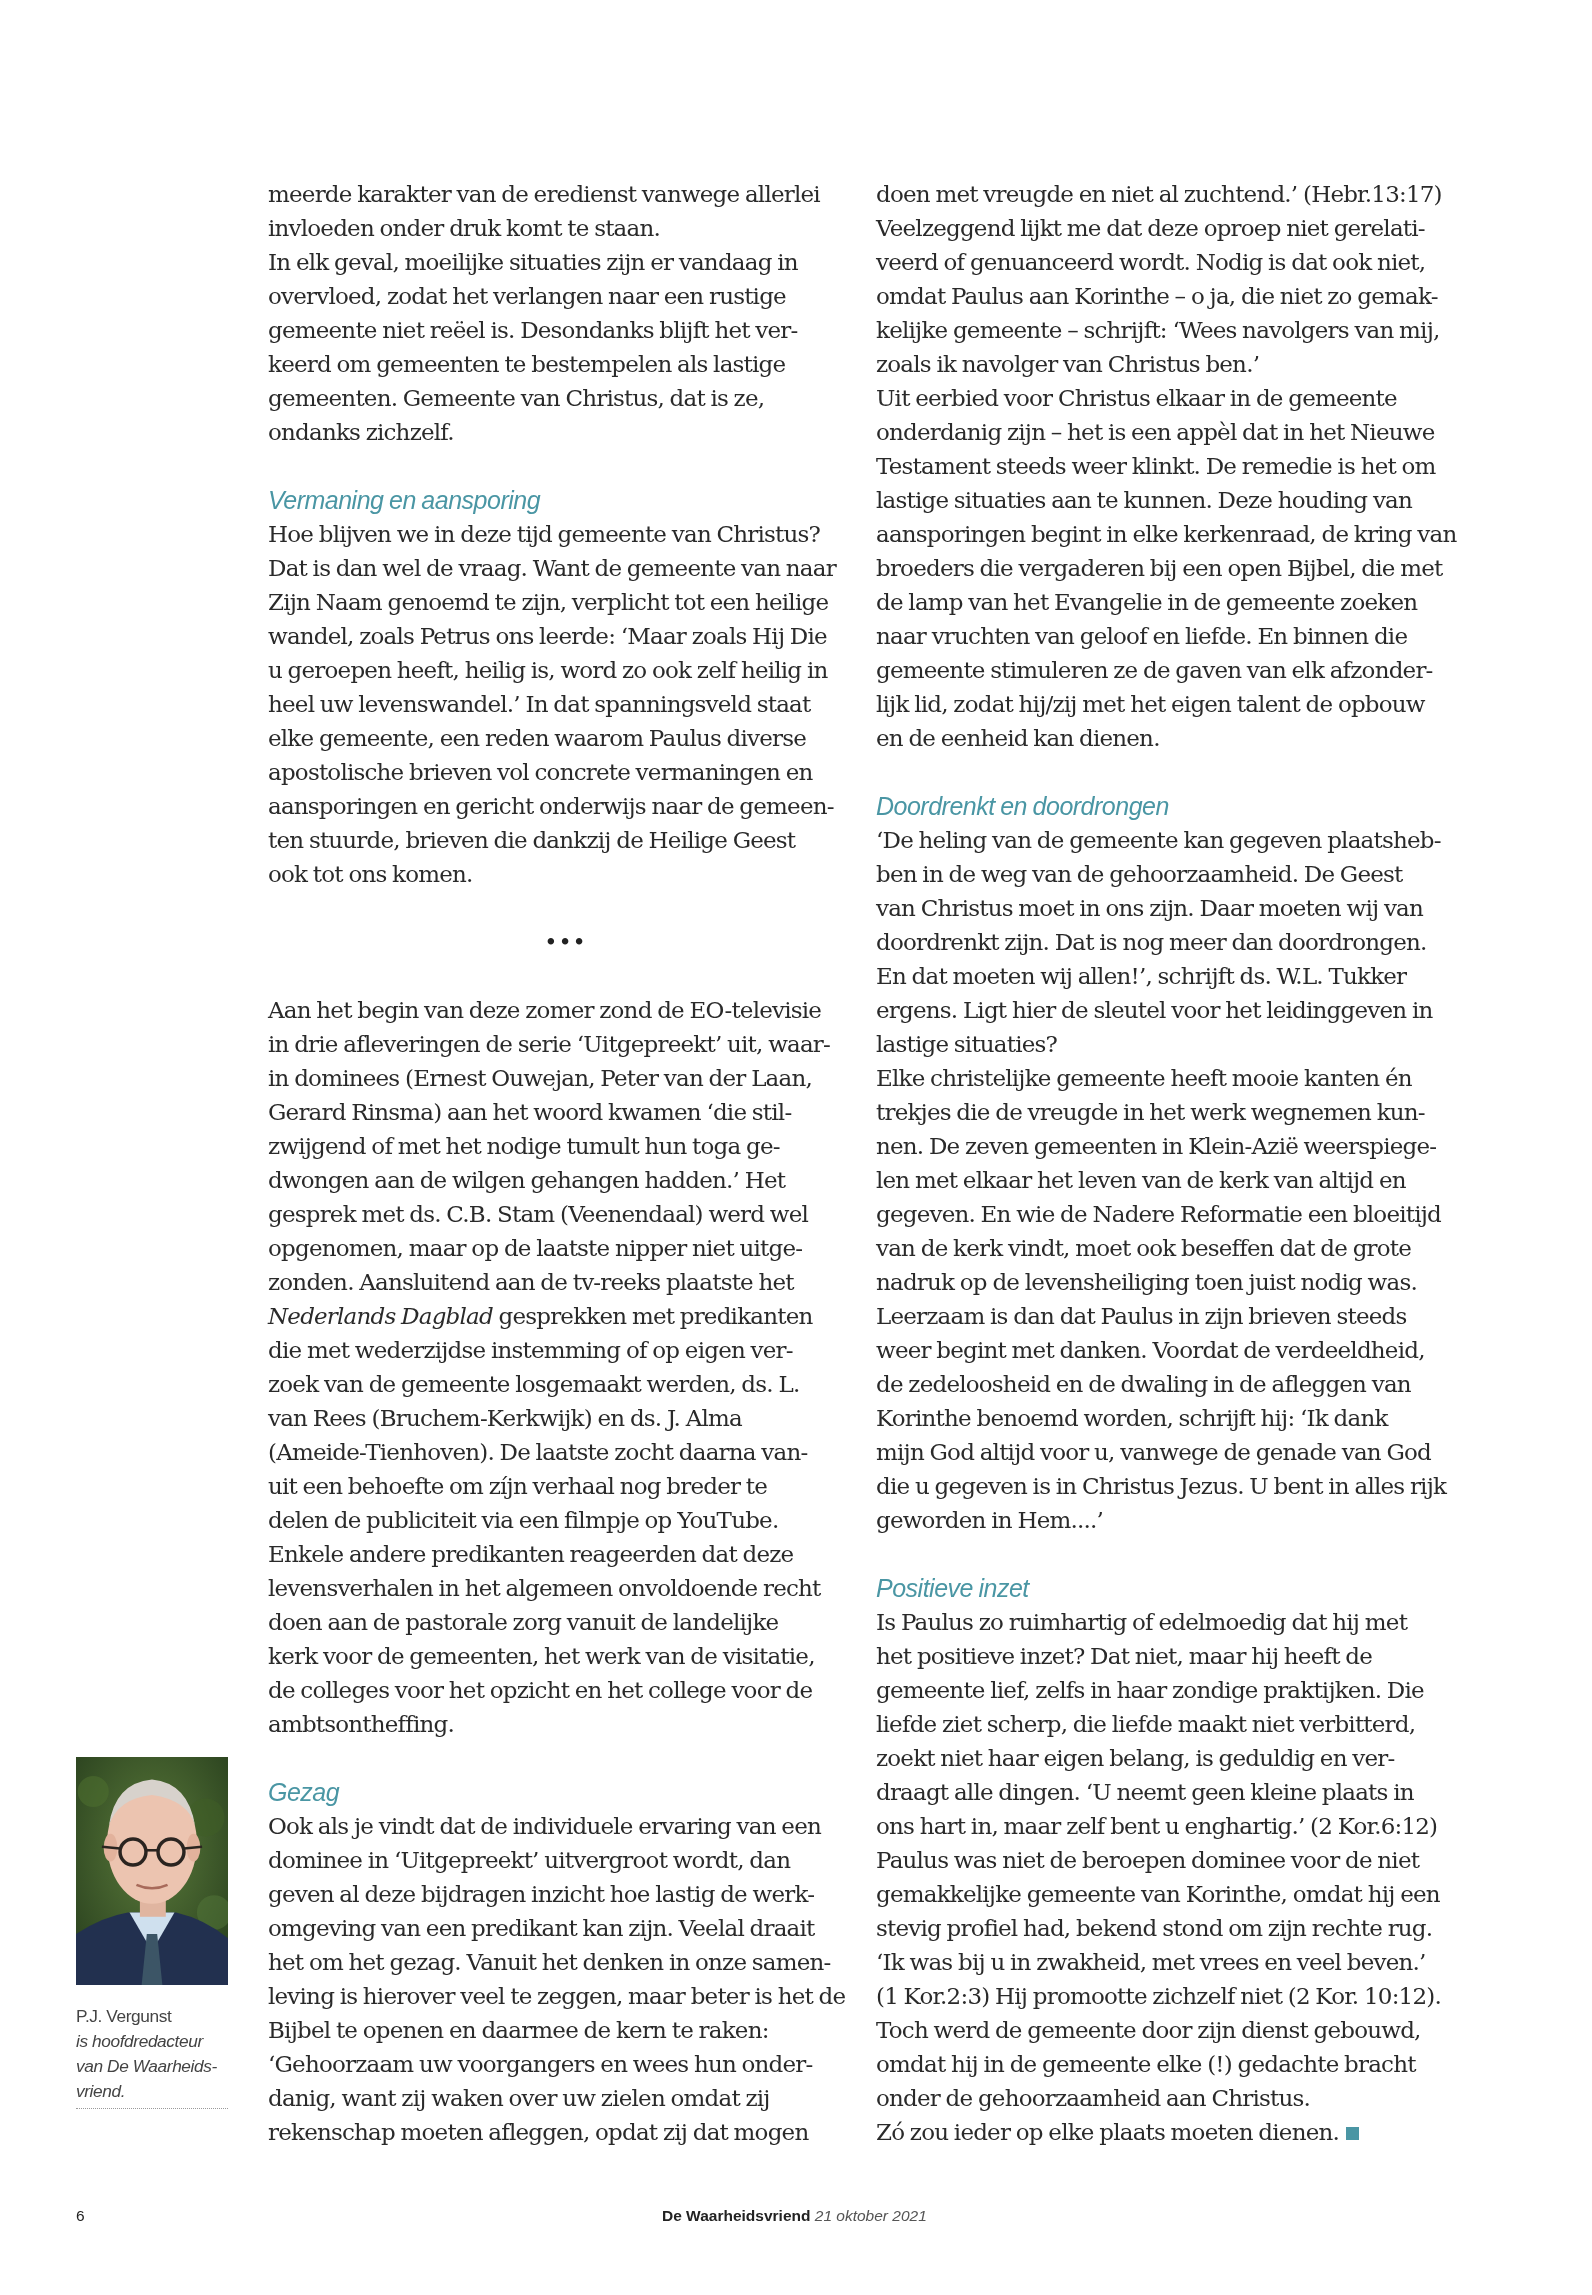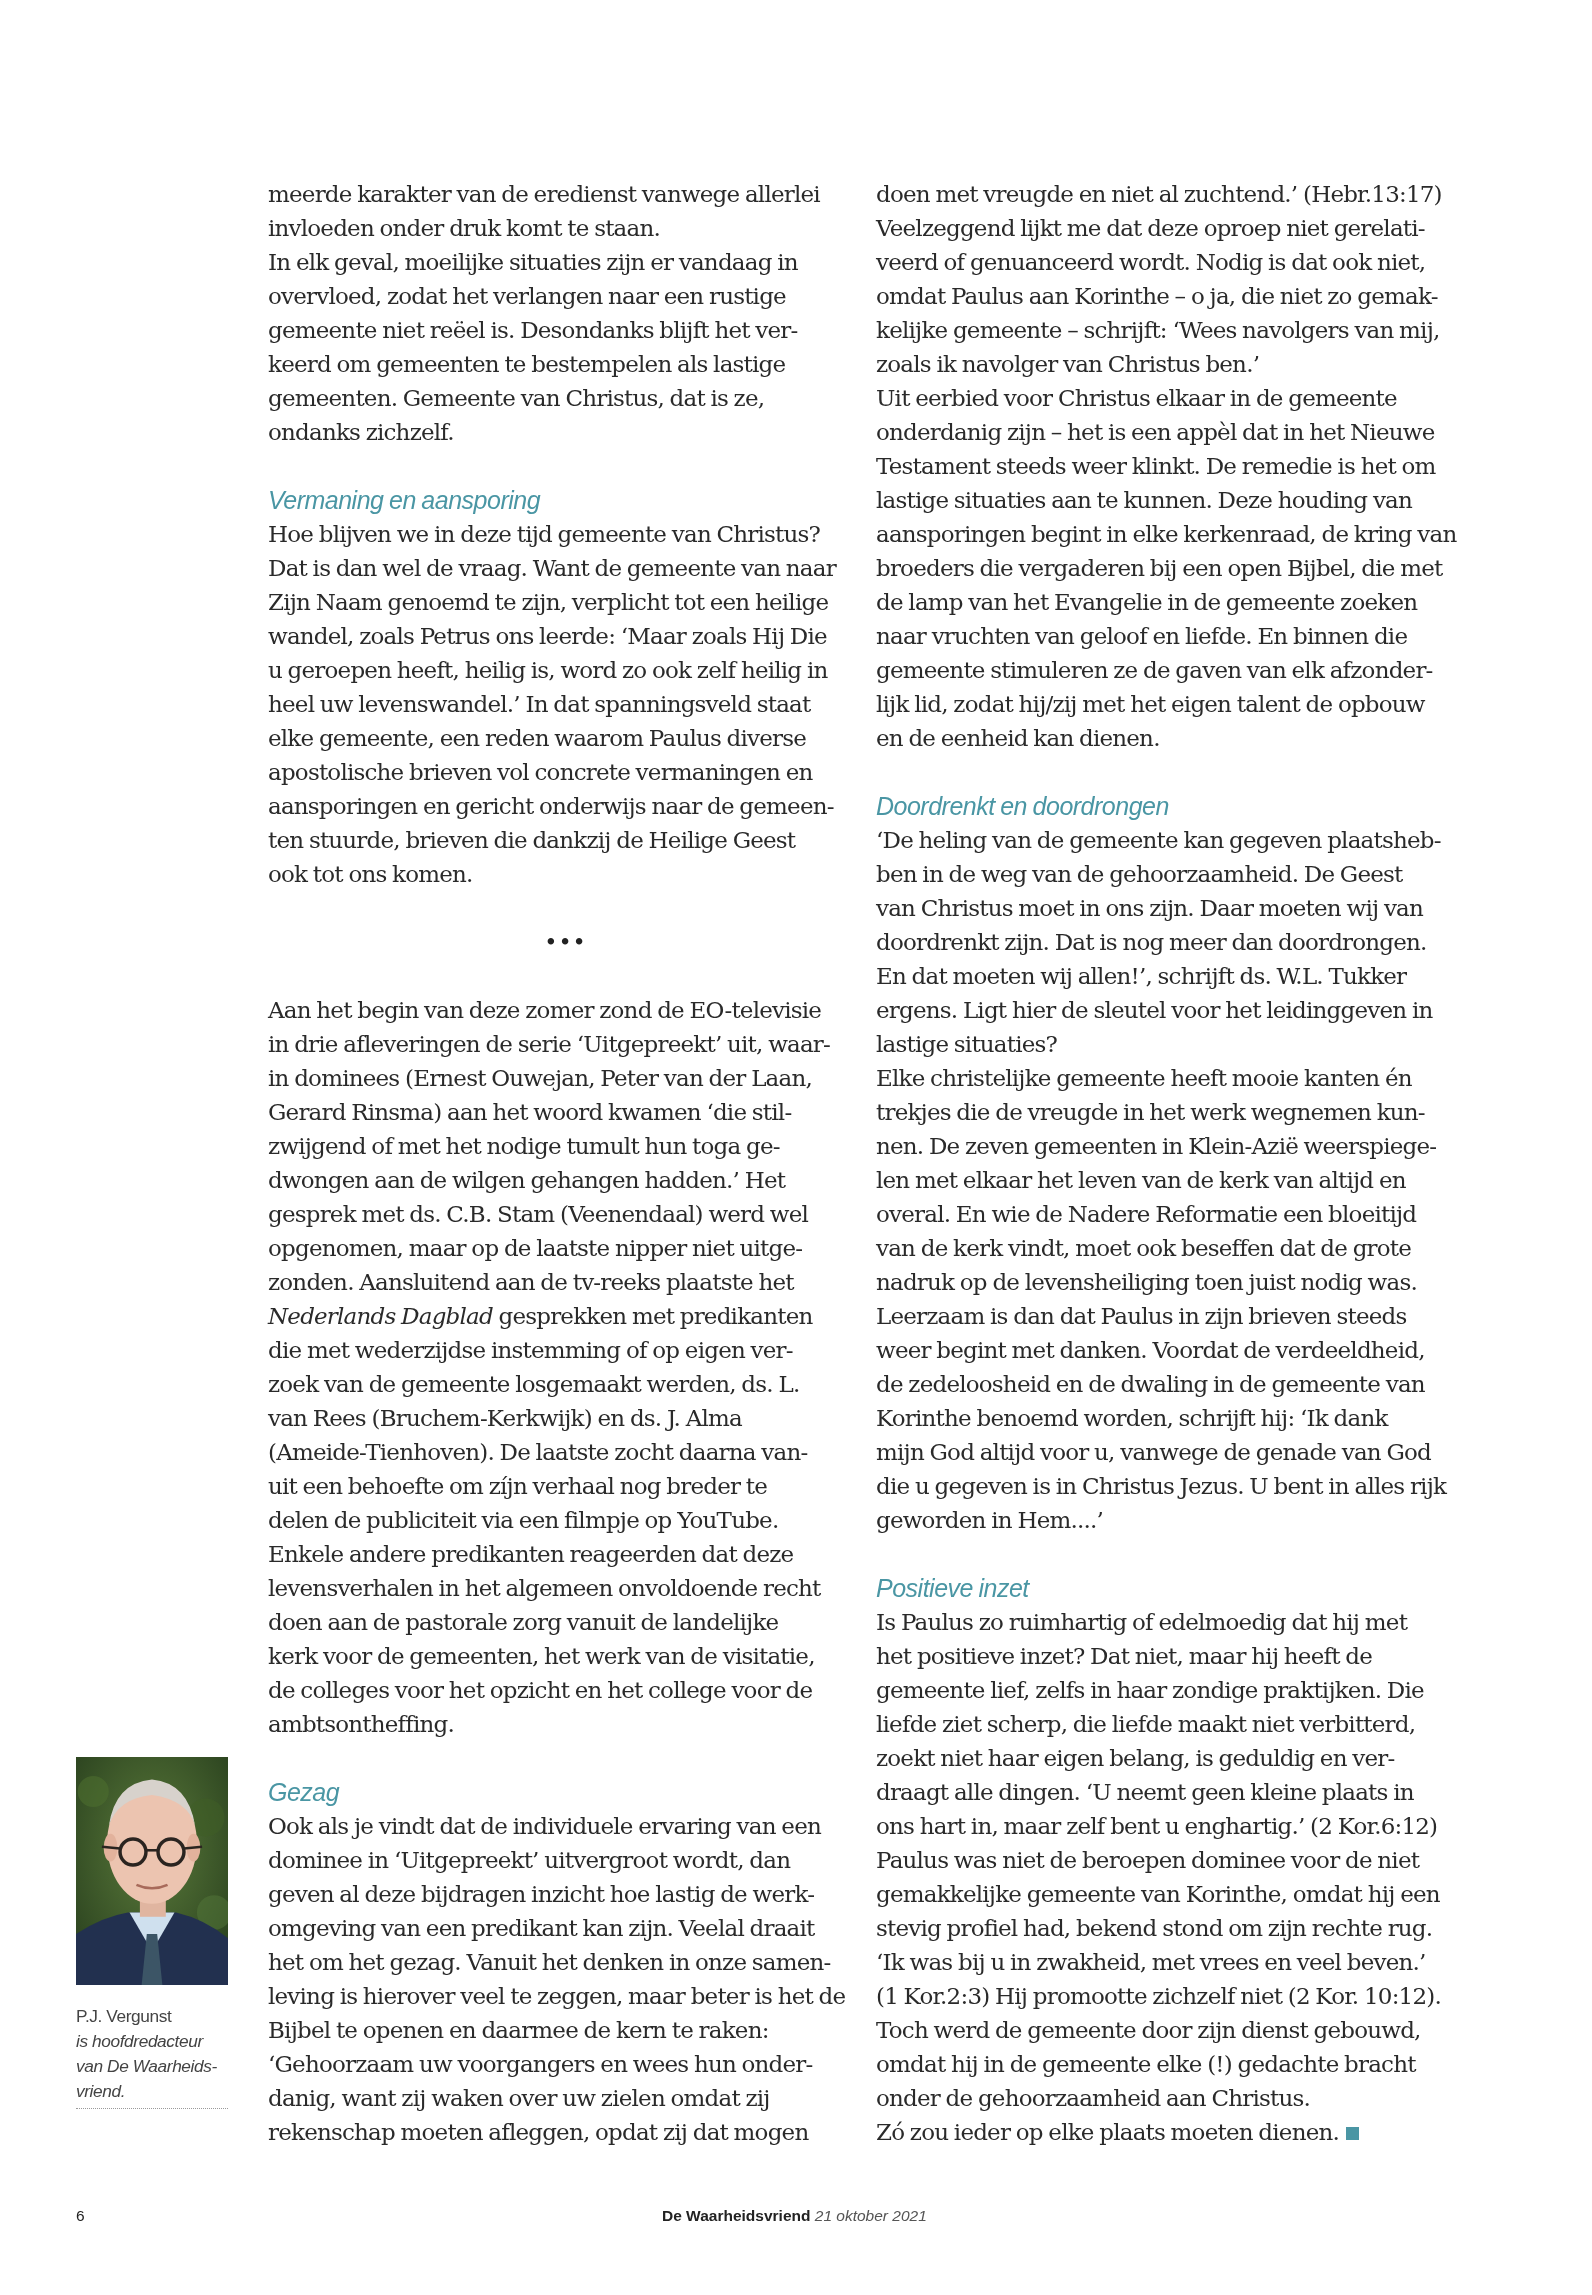--- a/index.html
+++ b/index.html
@@ -123,26 +123,26 @@
       <span class="line">ben in de weg van de gehoorzaamheid. De Geest</span>
       <span class="line">van Christus moet in ons zijn. Daar moeten wij van</span>
       <span class="line">doordrenkt zijn. Dat is nog meer dan doordrongen.</span>
       <span class="line">En dat moeten wij allen!’, schrijft ds. W.L. Tukker</span>
       <span class="line">ergens. Ligt hier de sleutel voor het leidinggeven in</span>
       <span class="line">lastige situaties?</span>
       <span class="line">Elke christelijke gemeente heeft mooie kanten én</span>
       <span class="line">trekjes die de vreugde in het werk wegnemen kun-</span>
       <span class="line">nen. De zeven gemeenten in Klein-Azië weerspiege-</span>
       <span class="line">len met elkaar het leven van de kerk van altijd en</span>
-      <span class="line">overal. En wie de Nadere Reformatie een bloeitijd</span>
+      <span class="line">gegeven. En wie de Nadere Reformatie een bloeitijd</span>
       <span class="line">van de kerk vindt, moet ook beseffen dat de grote</span>
       <span class="line">nadruk op de levensheiliging toen juist nodig was.</span>
       <span class="line">Leerzaam is dan dat Paulus in zijn brieven steeds</span>
       <span class="line">weer begint met danken. Voordat de verdeeldheid,</span>
-      <span class="line">de zedeloosheid en de dwaling in de gemeente van</span>
+      <span class="line">de zedeloosheid en de dwaling in de afleggen van</span>
       <span class="line">Korinthe benoemd worden, schrijft hij: ‘Ik dank</span>
       <span class="line">mijn God altijd voor u, vanwege de genade van God</span>
       <span class="line">die u gegeven is in Christus Jezus. U bent in alles rijk</span>
       <span class="line">geworden in Hem....’</span>
     </div>
   <span class="gap"></span>
   <span class="head">Positieve inzet</span>
   <div id="r-s2">
       <span class="line">Is Paulus zo ruimhartig of edelmoedig dat hij met</span>
       <span class="line">het positieve inzet? Dat niet, maar hij heeft de</span>

